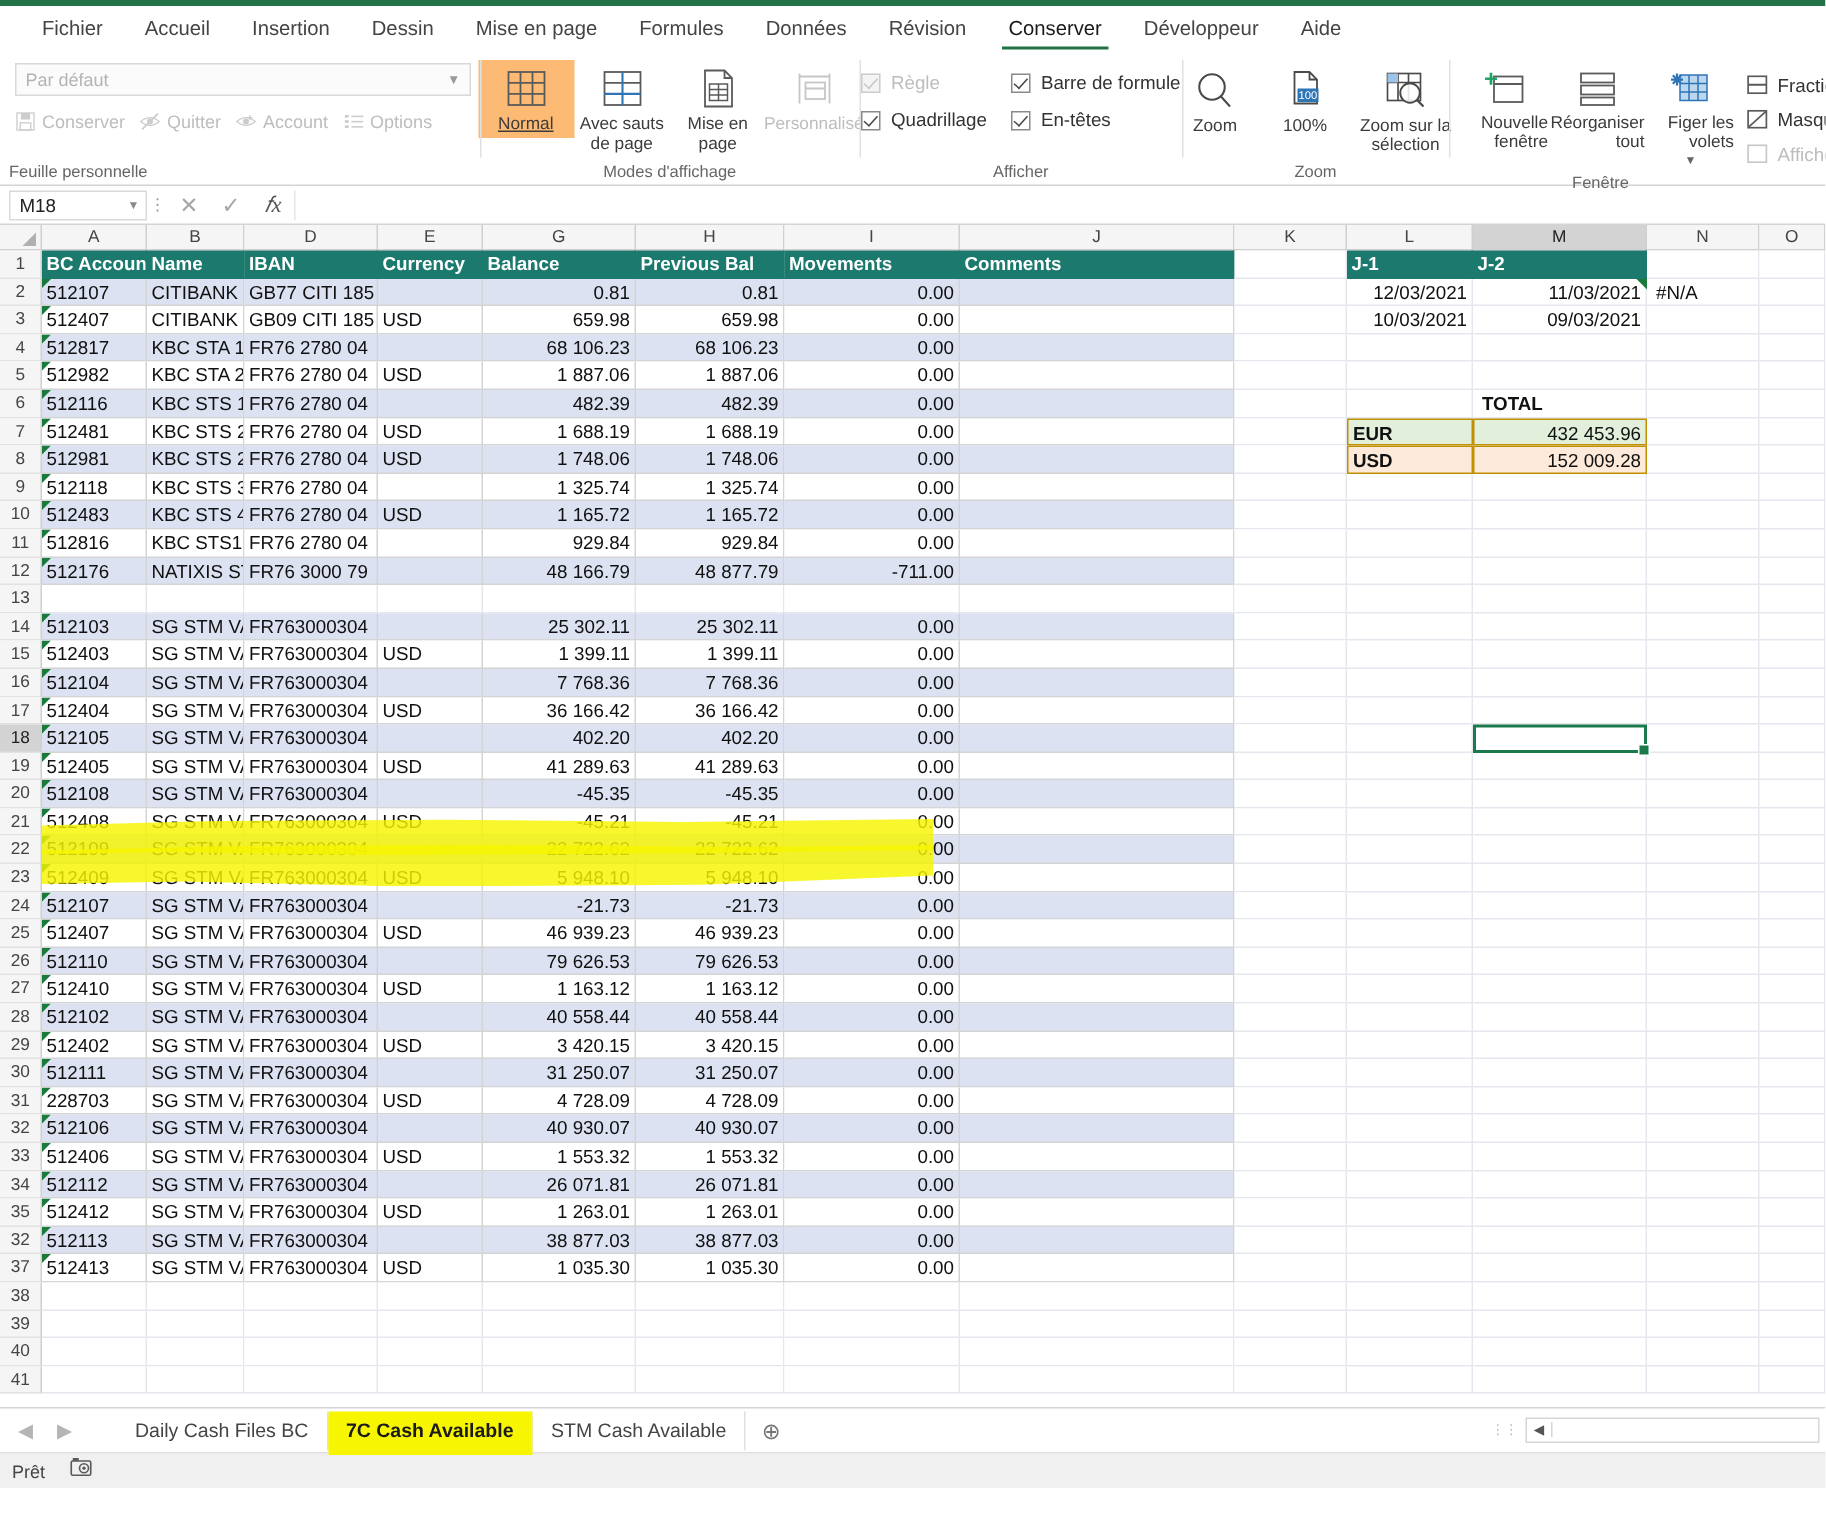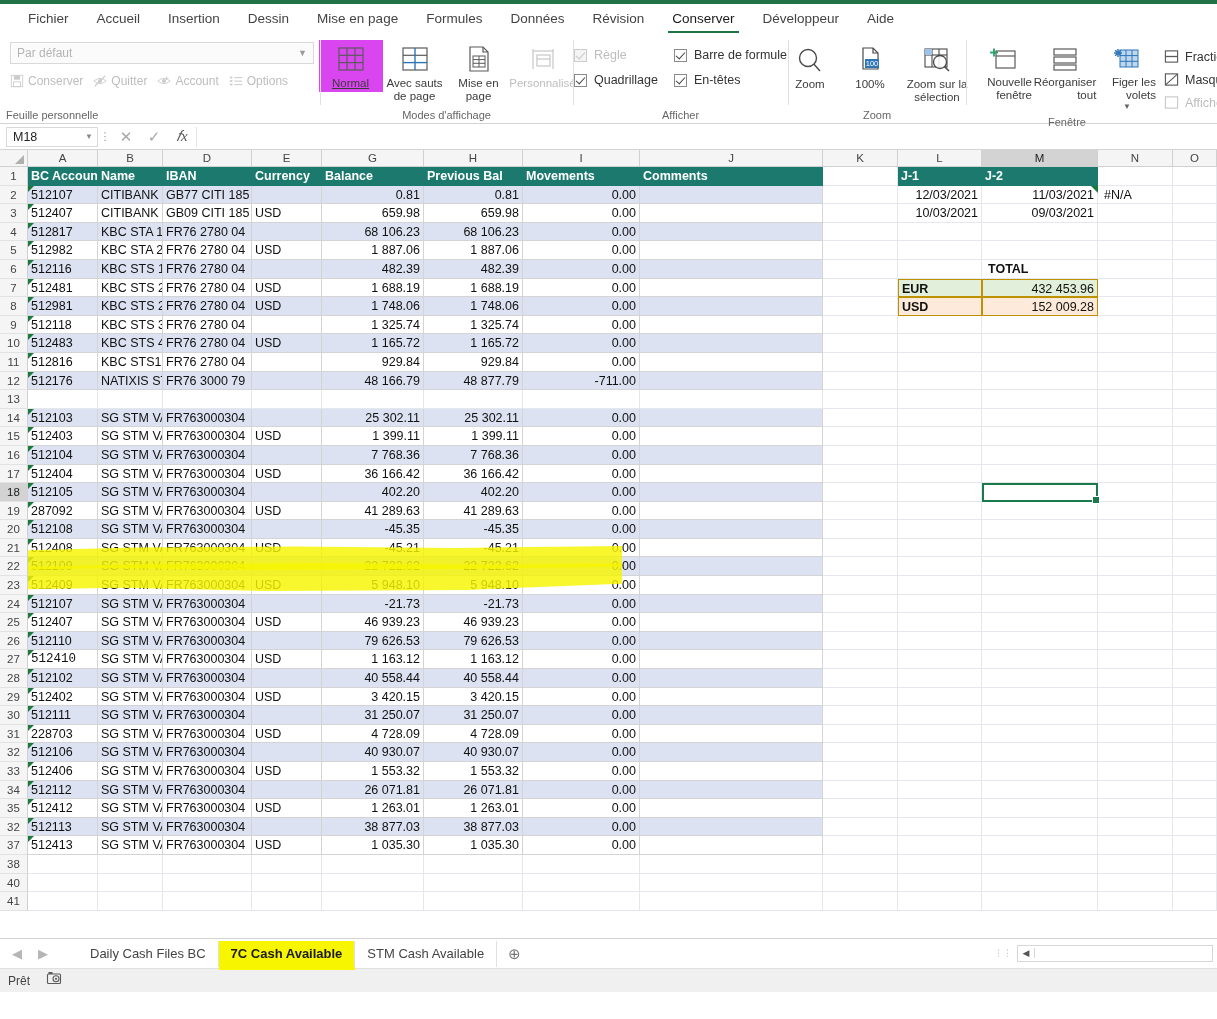--- a/index.html
+++ b/index.html
@@ -72,21 +72,21 @@
   }
   .pv-ico { width: 14px; height: 14px; display: inline-block; position: relative; }
 
   
   .vbtn {
     width: 64px; display: flex; flex-direction: column;
     align-items: center; gap: 3px; padding: 4px 2px 2px 2px;
     font-size: 11.5px; color: #3b3b3b; text-align: center; line-height: 1.15;
     cursor: pointer;
   }
-  .vbtn.sel { background: #d946ef; text-decoration: underline; }
+  .vbtn.sel { background: #fdba74; text-decoration: underline; }
   .vbtn.dis { color: #bdbdbd; }
   .vico { width: 32px; height: 30px; }
 
   
   .cbcol { display: flex; flex-direction: column; gap: 11px; padding: 10px 8px 0 8px; }
   .cbrow { display: flex; align-items: center; gap: 7px; }
   .cbx {
     width: 13px; height: 13px; border: 1px solid #8a8a8a;
     background: #ffffff; position: relative; flex: none;
   }
@@ -812,21 +812,21 @@
         <div class="gcell band r" style="width: 117px;">0.00</div>
         <div class="gcell band" style="width: 183px;"></div>
         <div class="gcell blank" style="width: 75px;"></div>
         <div class="gcell plain" style="width: 84px;"></div>
         <div class="gcell plain" style="width: 116px;"></div>
         <div class="gcell plain" style="width: 75px;"></div>
         <div class="gcell plain" style="width: 44px;"></div>
       </div>
       <div class="grow">
         <div class="rhcell">19</div>
-        <div class="gcell white tri" style="width: 70px;">287092</div>
+        <div class="gcell white tri" style="width: 70px;">512405</div>
         <div class="gcell white" style="width: 65px;">SG STM VA</div>
         <div class="gcell white" style="width: 89px;">FR763000304</div>
         <div class="gcell white" style="width: 70px;">USD</div>
         <div class="gcell white r" style="width: 102px;">41 289.63</div>
         <div class="gcell white r" style="width: 99px;">41 289.63</div>
         <div class="gcell white r" style="width: 117px;">0.00</div>
         <div class="gcell white" style="width: 183px;"></div>
         <div class="gcell blank" style="width: 75px;"></div>
         <div class="gcell plain" style="width: 84px;"></div>
         <div class="gcell plain" style="width: 116px;"></div>
@@ -940,21 +940,21 @@
         <div class="gcell band r" style="width: 117px;">0.00</div>
         <div class="gcell band" style="width: 183px;"></div>
         <div class="gcell blank" style="width: 75px;"></div>
         <div class="gcell plain" style="width: 84px;"></div>
         <div class="gcell plain" style="width: 116px;"></div>
         <div class="gcell plain" style="width: 75px;"></div>
         <div class="gcell plain" style="width: 44px;"></div>
       </div>
       <div class="grow">
         <div class="rhcell">27</div>
-        <div class="gcell white tri" style="width: 70px; font-family: Liberation Mono, monospace;">512410</div>
+        <div class="gcell white tri" style="width: 70px;">512410</div>
         <div class="gcell white" style="width: 65px;">SG STM VA</div>
         <div class="gcell white" style="width: 89px;">FR763000304</div>
         <div class="gcell white" style="width: 70px;">USD</div>
         <div class="gcell white r" style="width: 102px;">1 163.12</div>
         <div class="gcell white r" style="width: 99px;">1 163.12</div>
         <div class="gcell white r" style="width: 117px;">0.00</div>
         <div class="gcell white" style="width: 183px;"></div>
         <div class="gcell blank" style="width: 75px;"></div>
         <div class="gcell plain" style="width: 84px;"></div>
         <div class="gcell plain" style="width: 116px;"></div>
@@ -1116,20 +1116,36 @@
         <div class="gcell white r" style="width: 117px;">0.00</div>
         <div class="gcell white" style="width: 183px;"></div>
         <div class="gcell blank" style="width: 75px;"></div>
         <div class="gcell plain" style="width: 84px;"></div>
         <div class="gcell plain" style="width: 116px;"></div>
         <div class="gcell plain" style="width: 75px;"></div>
         <div class="gcell plain" style="width: 44px;"></div>
       </div>
       <div class="grow">
         <div class="rhcell">38</div>
+        <div class="gcell empty" style="width: 70px;"></div>
+        <div class="gcell empty" style="width: 65px;"></div>
+        <div class="gcell empty" style="width: 89px;"></div>
+        <div class="gcell empty" style="width: 70px;"></div>
+        <div class="gcell empty" style="width: 102px;"></div>
+        <div class="gcell empty" style="width: 99px;"></div>
+        <div class="gcell empty" style="width: 117px;"></div>
+        <div class="gcell empty" style="width: 183px;"></div>
+        <div class="gcell blank" style="width: 75px;"></div>
+        <div class="gcell plain" style="width: 84px;"></div>
+        <div class="gcell plain" style="width: 116px;"></div>
+        <div class="gcell plain" style="width: 75px;"></div>
+        <div class="gcell plain" style="width: 44px;"></div>
+      </div>
+      <div class="grow">
+        <div class="rhcell">39</div>
         <div class="gcell empty" style="width: 70px;"></div>
         <div class="gcell empty" style="width: 65px;"></div>
         <div class="gcell empty" style="width: 89px;"></div>
         <div class="gcell empty" style="width: 70px;"></div>
         <div class="gcell empty" style="width: 102px;"></div>
         <div class="gcell empty" style="width: 99px;"></div>
         <div class="gcell empty" style="width: 117px;"></div>
         <div class="gcell empty" style="width: 183px;"></div>
         <div class="gcell blank" style="width: 75px;"></div>
         <div class="gcell plain" style="width: 84px;"></div>

